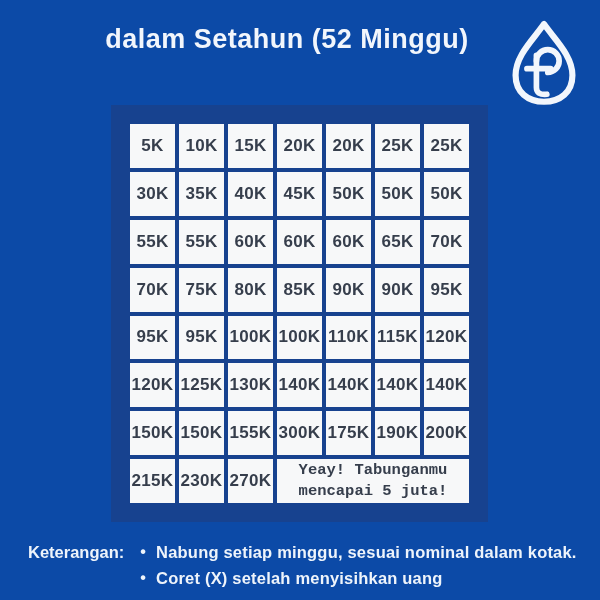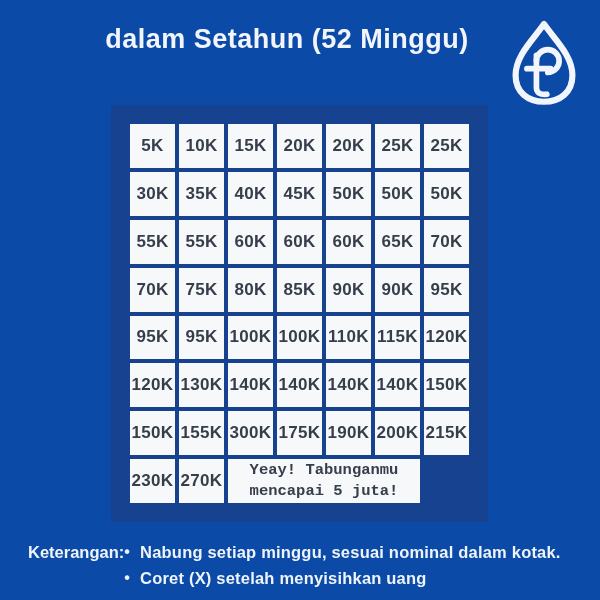--- a/index.html
+++ b/index.html
@@ -81,20 +81,21 @@
     position: absolute;
     left: 28px;
     top: 539px;
     width: 560px;
     display: flex;
     color: #eef4fb;
     font-size: 16.5px;
   }
   .footer-label {
     font-weight: bold;
+    margin-right: 16px;
     white-space: nowrap;
     line-height: 26px;
   }
   .footer ul { list-style: none; }
   .footer li {
     display: flex;
     font-weight: 600;
     line-height: 26px;
     letter-spacing: 0.2px;
   }
@@ -150,20 +151,21 @@
     <div class="cell">90K</div>
     <div class="cell">95K</div>
     <div class="cell">95K</div>
     <div class="cell">95K</div>
     <div class="cell">100K</div>
     <div class="cell">100K</div>
     <div class="cell">110K</div>
     <div class="cell">115K</div>
     <div class="cell">120K</div>
     <div class="cell">120K</div>
+    <div class="cell">125K</div>
     <div class="cell">130K</div>
     <div class="cell">140K</div>
     <div class="cell">140K</div>
     <div class="cell">140K</div>
     <div class="cell">140K</div>
     <div class="cell">150K</div>
     <div class="cell">150K</div>
     <div class="cell">155K</div>
     <div class="cell">300K</div>
     <div class="cell">175K</div>

